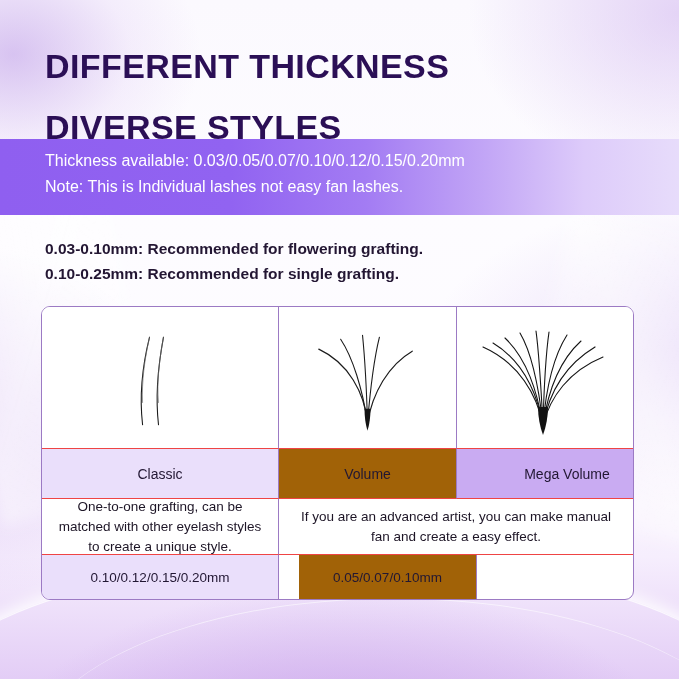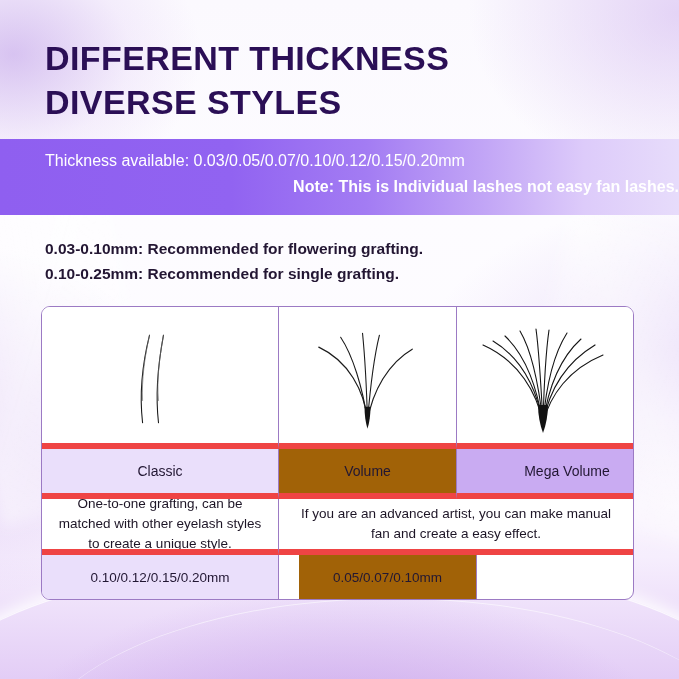--- a/index.html
+++ b/index.html
@@ -80,21 +80,21 @@
   }
 
   
   .headline {
     position: absolute;
     left: 45px;
     top: 36px;
     width: 600px;
     color: #2b0f56;
     font-size: 34px;
-    line-height: 44px;
+    line-height: 61px;
     font-weight: bold;
     letter-spacing: 0.4px;
     white-space: pre-line;
   }
 
   
   .banner {
     position: absolute;
     left: 0;
     top: 139px;
@@ -113,22 +113,21 @@
   .banner-line1 {
     color: #ffffff;
     font-size: 16px;
     line-height: 26px;
     font-weight: normal;
   }
   .banner-line2 {
     color: #ffffff;
     font-size: 16px;
     line-height: 26px;
-    font-weight: bold;
-    text-align: right;
+    font-weight: normal;
   }
 
   
   .recs {
     position: absolute;
     left: 45px;
     top: 236px;
     width: 600px;
     color: #231633;
     font-size: 15.5px;
@@ -154,21 +153,21 @@
   .row.desc-row { height: 56px; }
   .row.size-row { height: 44px; gap: 20px; }
 
   .cell {
     box-sizing: border-box;
     display: flex;
     align-items: center;
     justify-content: center;
     text-align: center;
     border-right: 1px solid #9c7ac4;
-    border-bottom: 6px solid #ef4444;
+    border-bottom: 1px solid #ef4444;
     overflow: hidden;
   }
   .cell.last { border-right: none; }
   .row.size-row .cell { border-bottom: none; }
 
   .c1 { width: 237px; }
   .c2 { width: 178px; }
   .c3 { width: 176px; }
   .c23 { width: 354px; }
 

